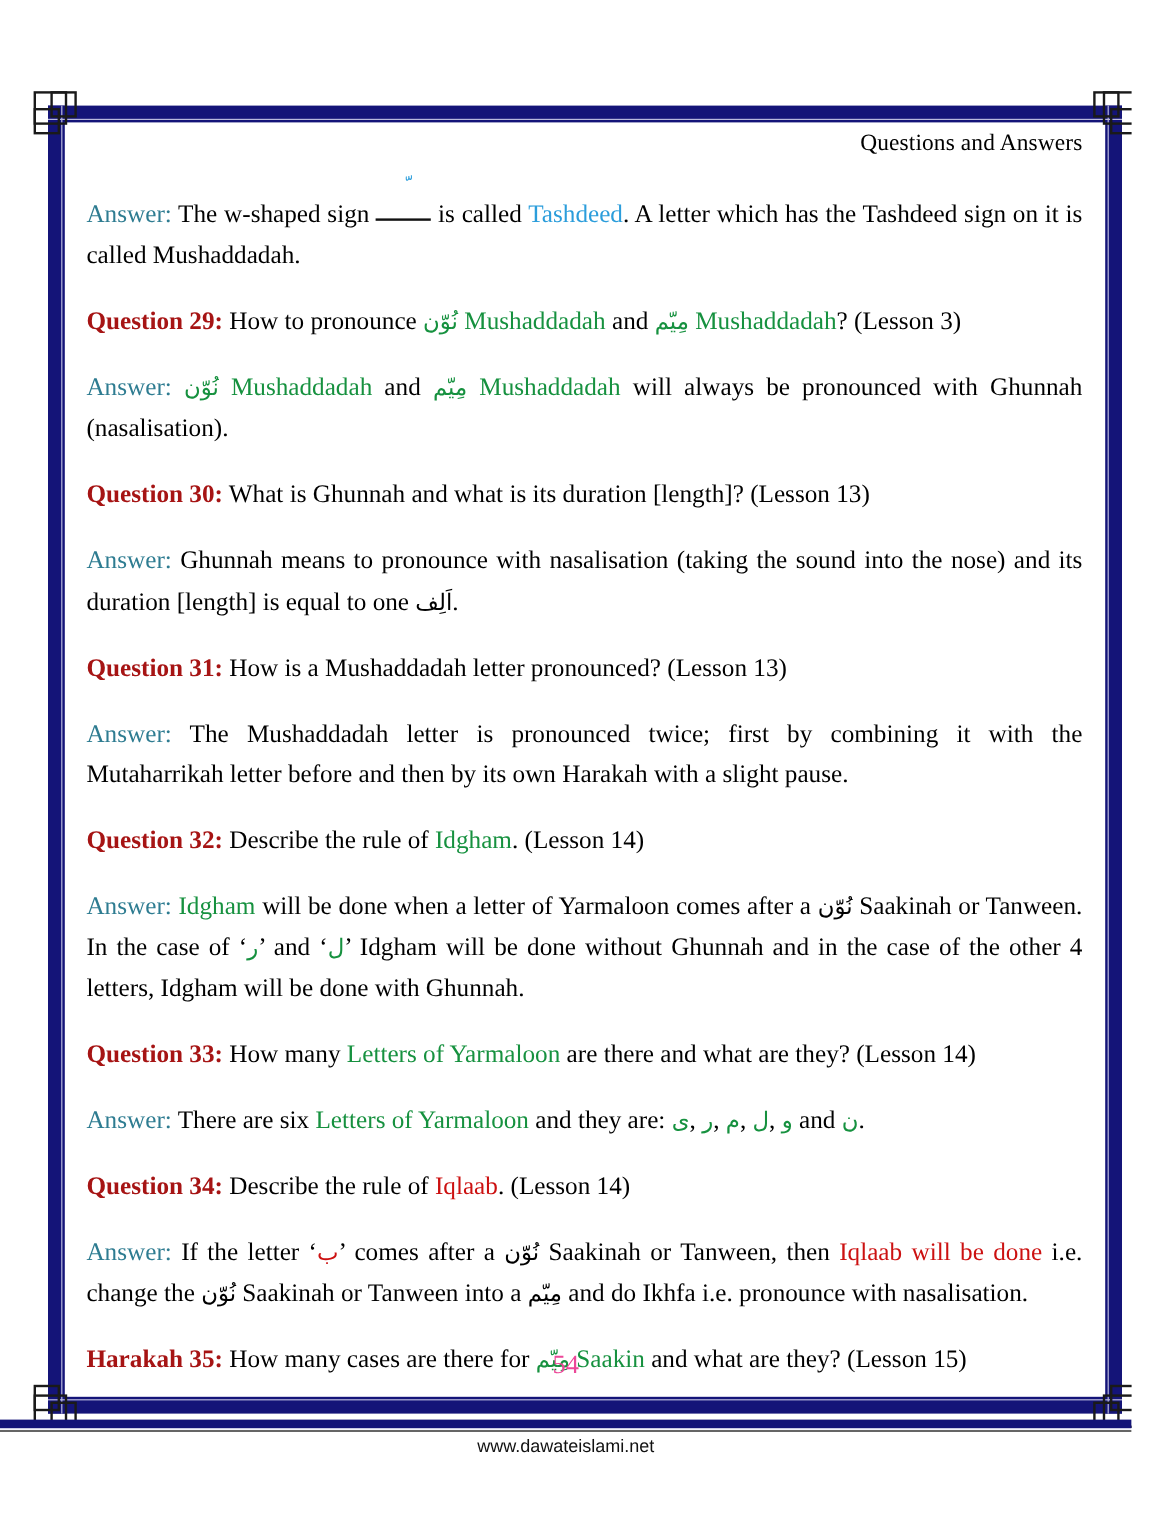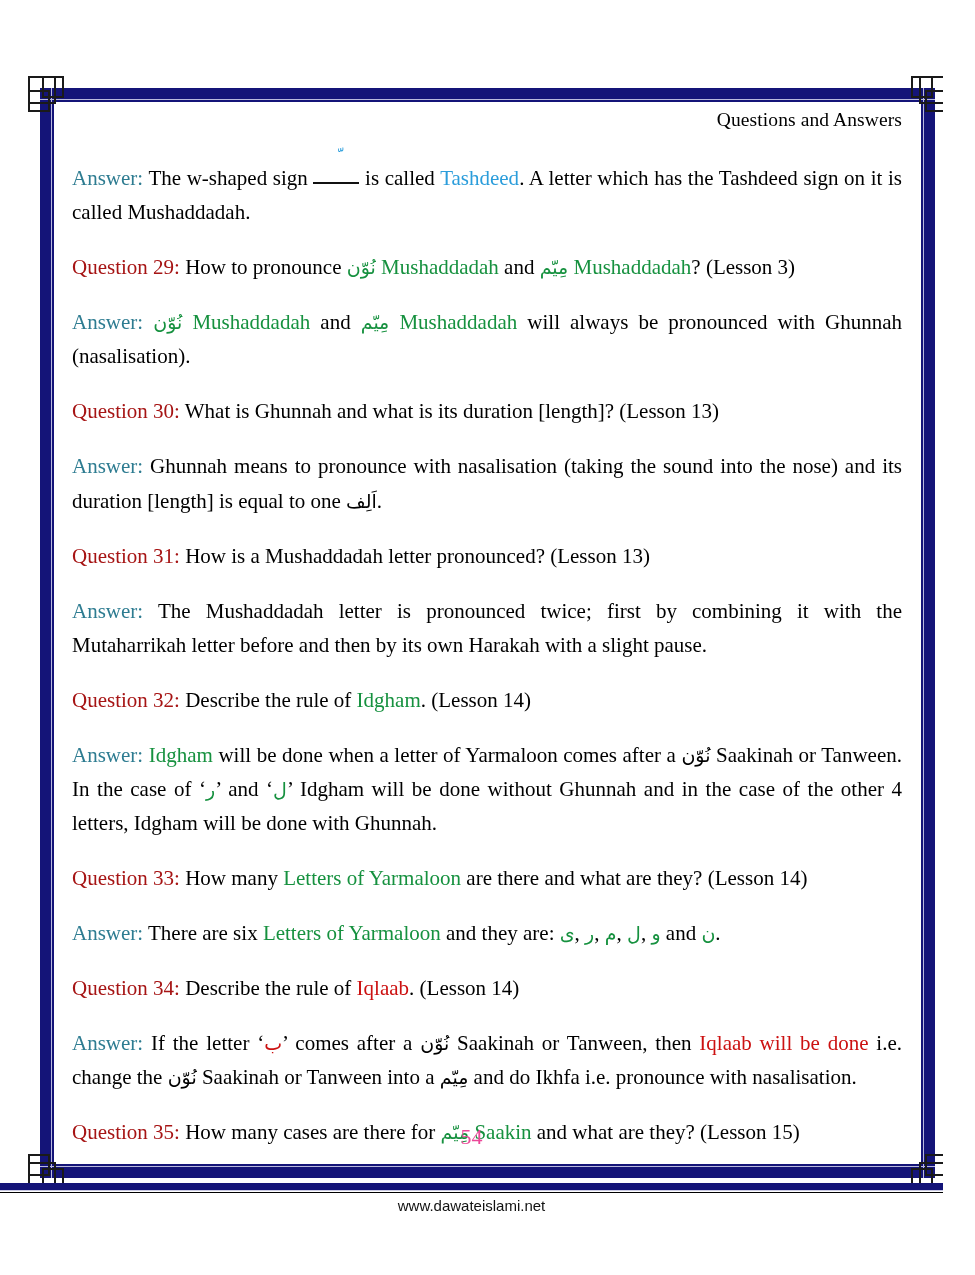--- a/index.html
+++ b/index.html
@@ -95,21 +95,21 @@
     line-height: 1.62;
     margin: 0 0 21px 0;
     text-align: justify;
     text-justify: inter-word;
     color: #000;
   }
   .qa-block:last-of-type { text-align: left; }
 
   .lbl-q {
     color: #a61414;
-    font-weight: normal;
+    font-weight: bold;
   }
   .lbl-a {
     color: #2e7c91;
     font-weight: normal;
   }
   .t-green { color: #16913f; }
   .t-blue  { color: #2b9ddb; }
   .t-red   { color: #cc1111; }
 
   .ar {
@@ -282,21 +282,21 @@
 
     <p class="qa-block">
       <span class="lbl-q">Question 34:</span><span> Describe the rule of </span><span class="t-red">Iqlaab</span><span>. (Lesson 14)</span>
     </p>
 
     <p class="qa-block">
       <span class="lbl-a">Answer:</span><span> If the letter ‘</span><span class="ar red">ب</span><span>’ comes after a </span><span class="ar">نُوّن</span><span> Saakinah or Tanween, then </span><span class="t-red">Iqlaab will be done</span><span> i.e. change the </span><span class="ar">نُوّن</span><span> Saakinah or Tanween into a </span><span class="ar">مِیّم</span><span> and do Ikhfa i.e. pronounce with nasalisation.</span>
     </p>
 
     <p class="qa-block">
-      <span class="lbl-q">Question 35:</span><span> How many cases are there for </span><span class="ar green">مِیّم</span>&nbsp;<span class="t-green">Saakin</span><span> and what are they? (Lesson 15)</span>
+      <span class="lbl-q">Harakah 35:</span><span> How many cases are there for </span><span class="ar green">مِیّم</span>&nbsp;<span class="t-green">Saakin</span><span> and what are they? (Lesson 15)</span>
     </p>
 
   </div>
 
   <div class="page-number">54</div>
 
   <div class="footer-rules">
     <div class="navy"></div>
     <div class="hair"></div>
     <div class="black"></div>

